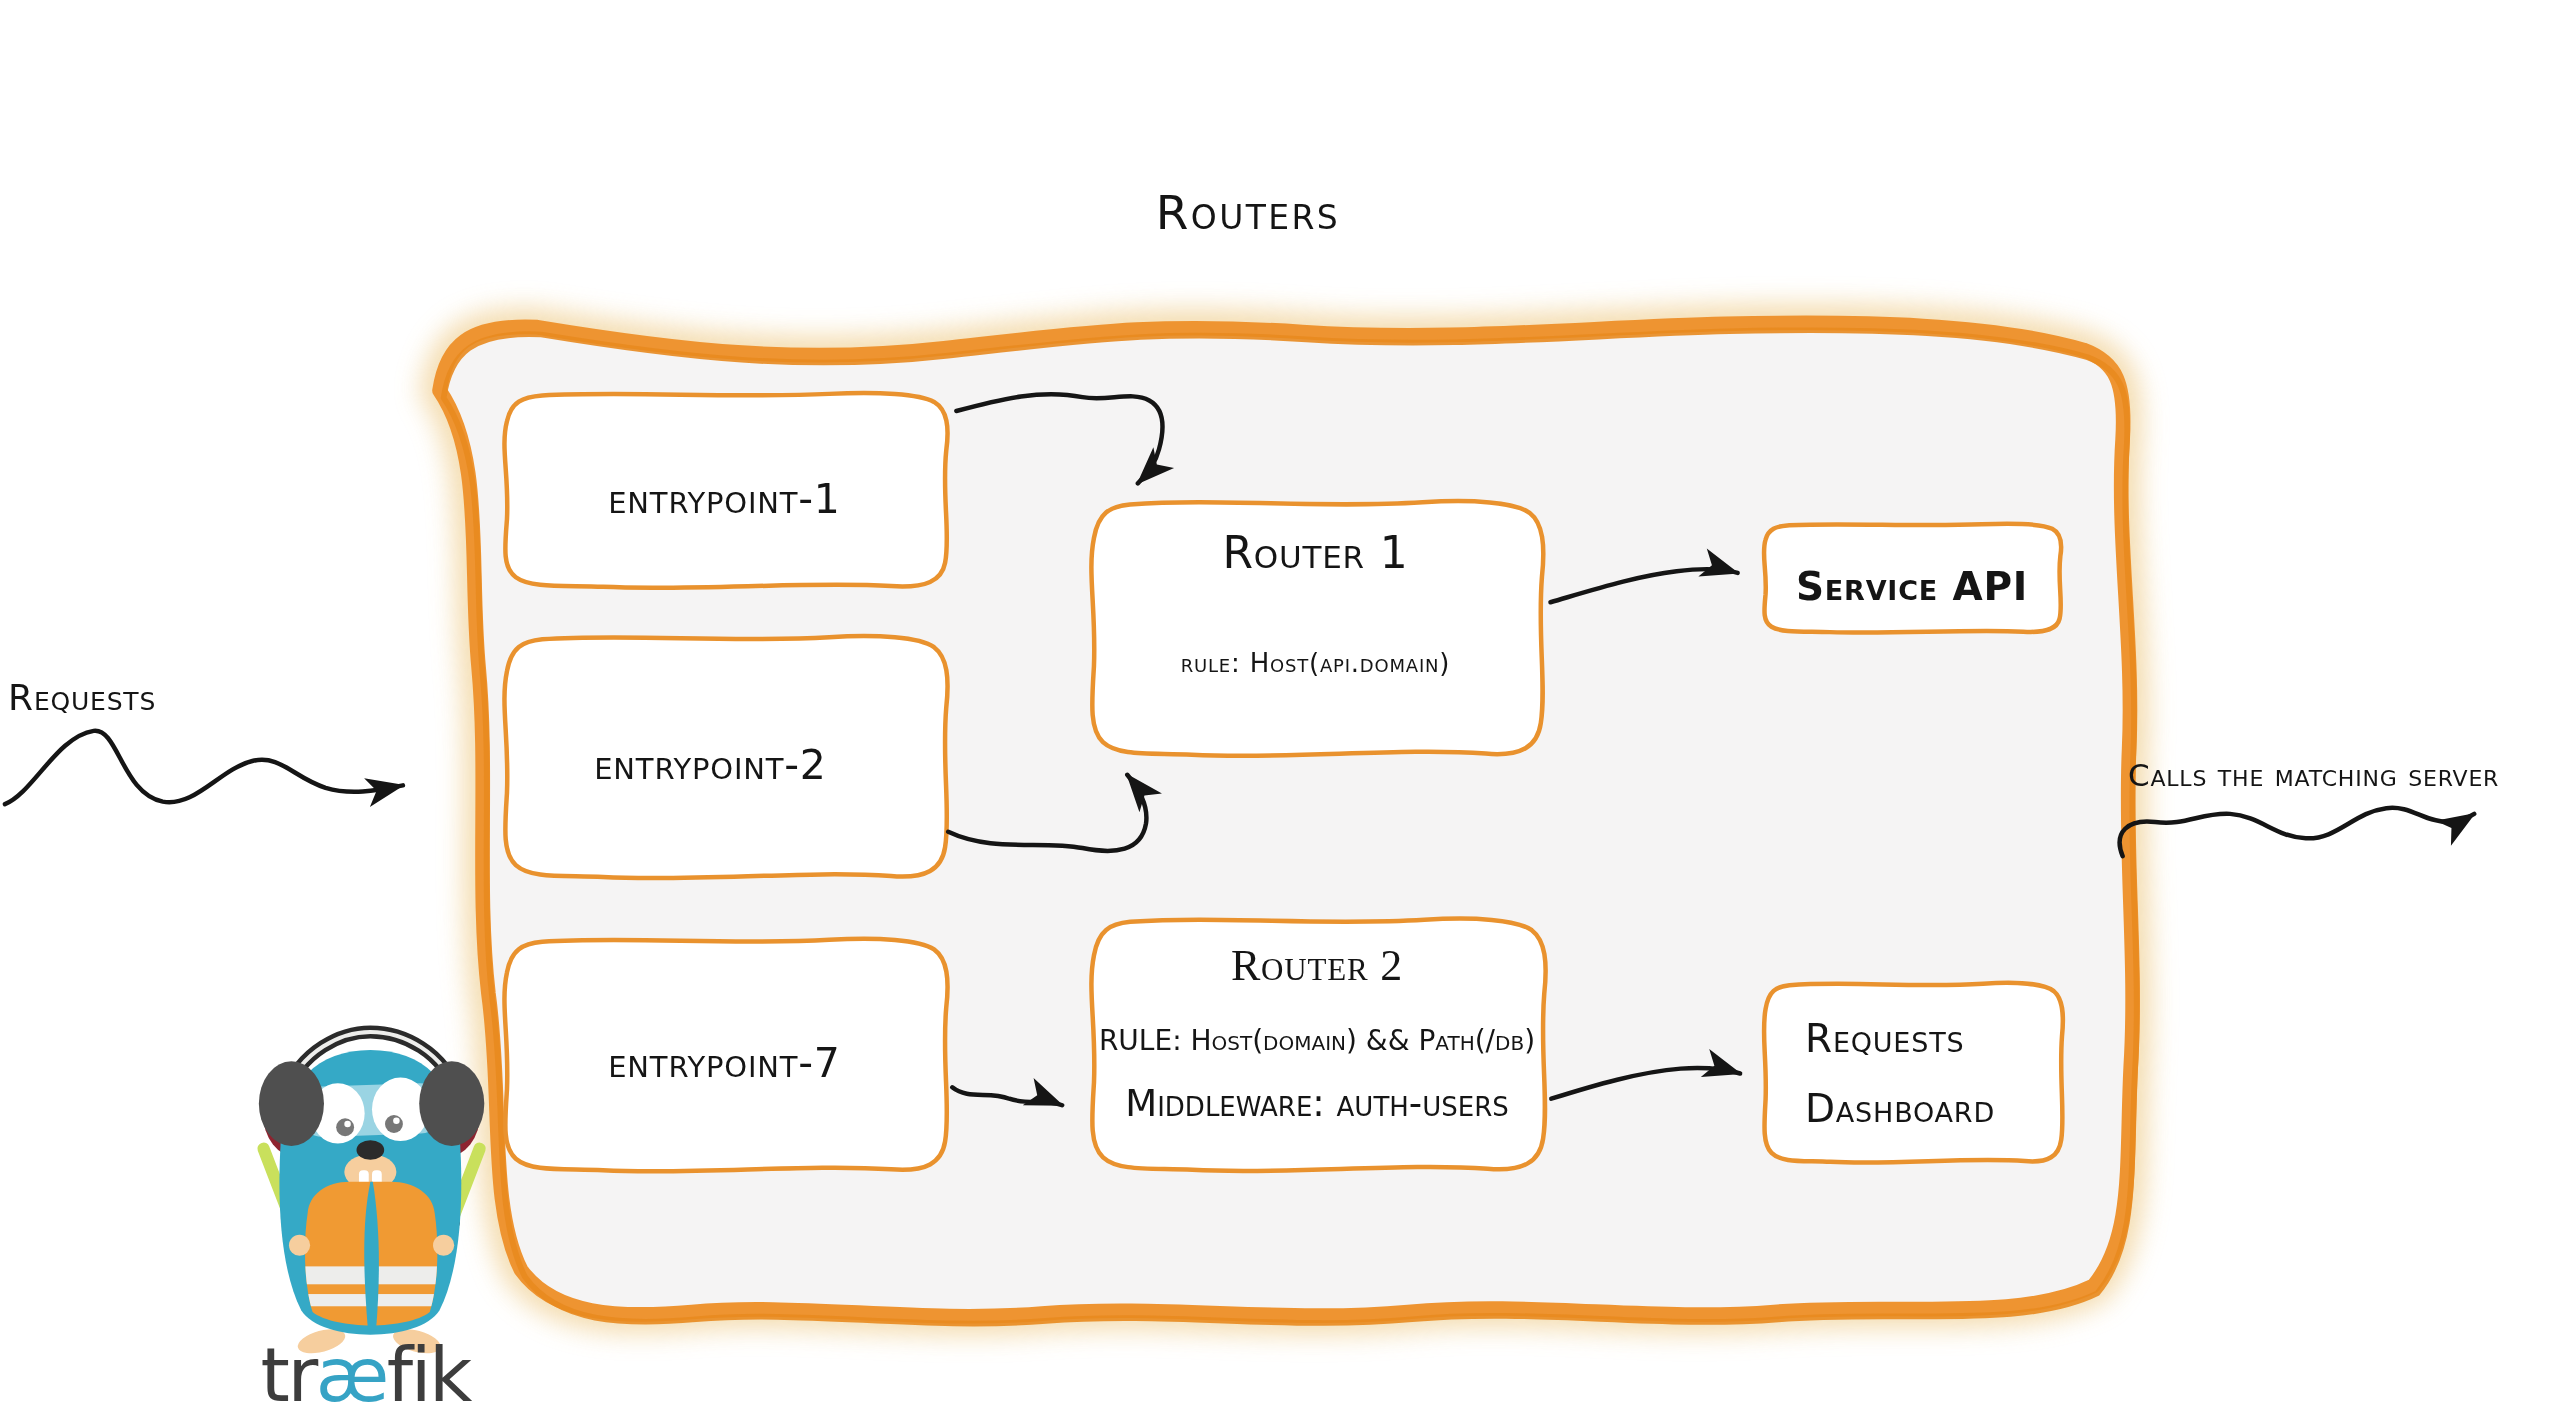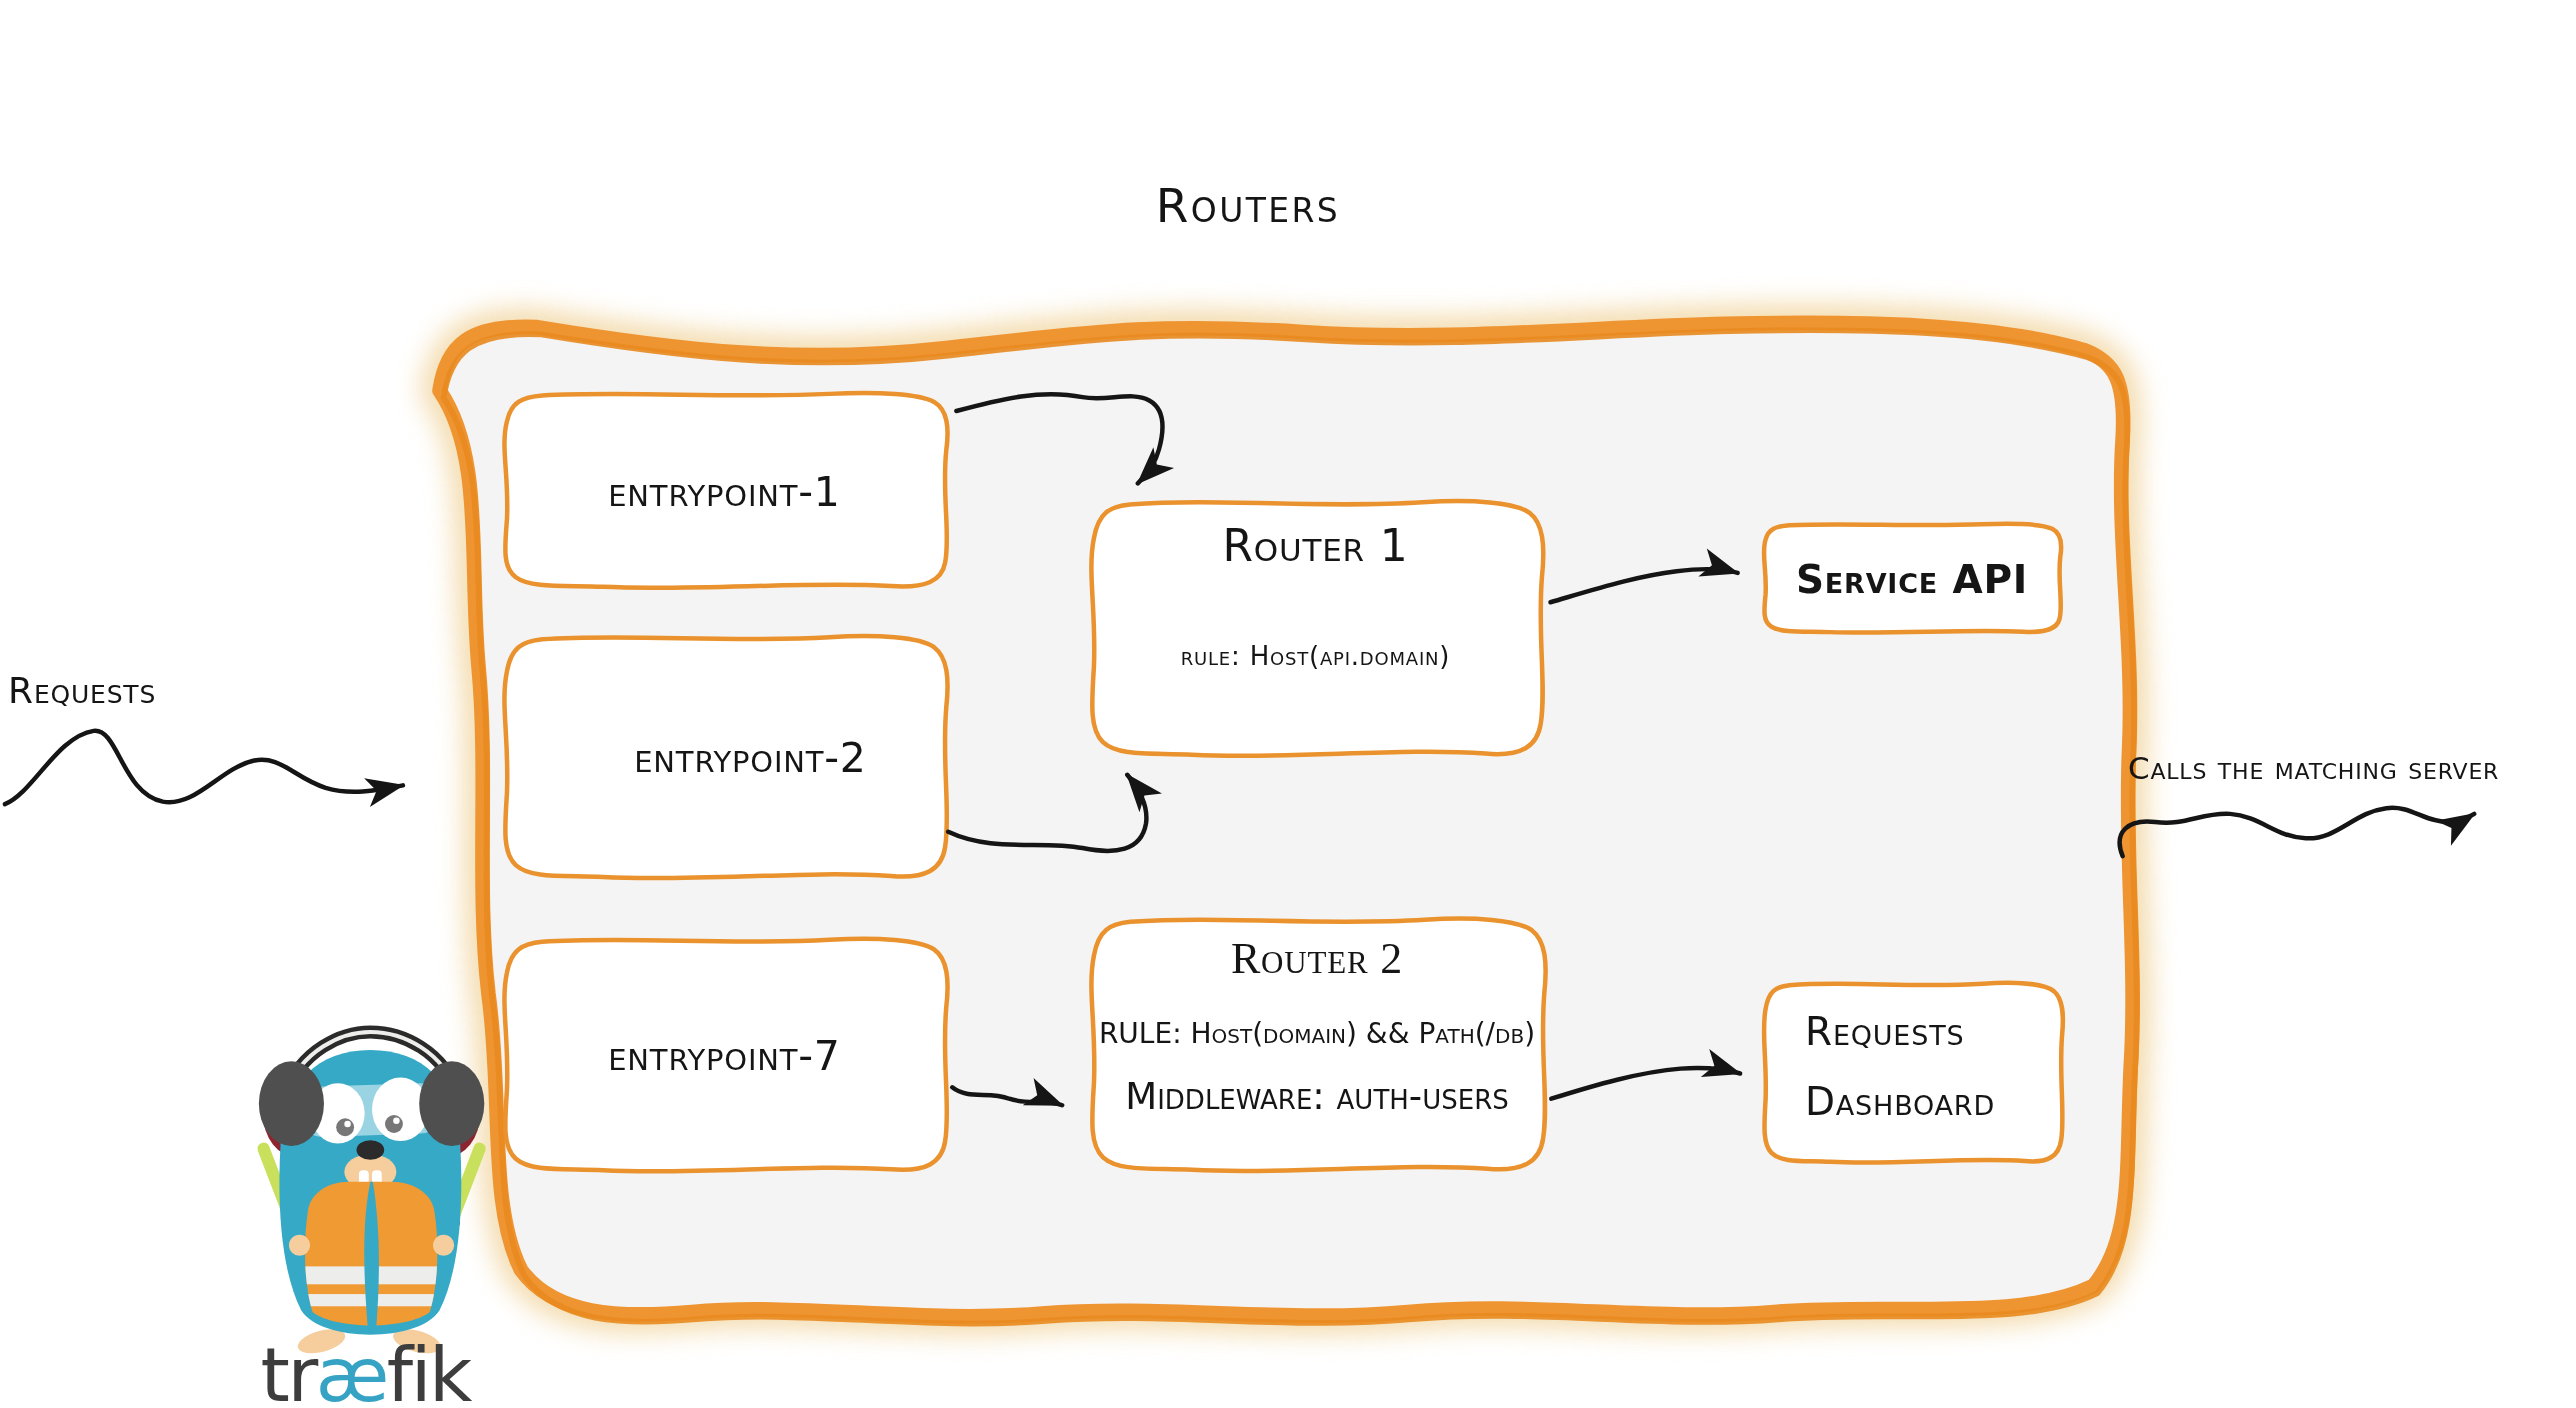--- a/index.html
+++ b/index.html
@@ -1,21 +1,21 @@
 <!DOCTYPE html>
 <html style="--accent: #EE9431; --accent2: #E8891F; --box_stroke: #E9922E; --box_fill: #FFFFFF; --panel_fill: #F5F4F4; --glow: #F2D6A0; --ink: #151515; --gopher_blue: #35A9C6; --vest_orange: #F09A33; --vest_stripe: #EDEDEB; --baton_green: #C9E05C; --gopher_beige: #F6CE9E; --gopher_dark: #2B2B2B; --earmuff_red: #8E2430; --earmuff_gray: #4F4F4F; --pupil_gray: #777777; --logo_teal: #36A3C5; --logo_dark: #3D3D3D;font-size:13px"><head>
 <meta charset="utf-8">
 <style>
   html,body{margin:0;padding:0;background:#ffffff;}
   body{width:2576px;height:1408px;position:relative;overflow:hidden;
        font-family:"DejaVu Sans",sans-serif;}
   #art{position:absolute;left:0;top:0;z-index:1;}
   .lbl{position:absolute;z-index:2;display:flex;align-items:center;justify-content:center;
        font-variant:small-caps;color:var(--ink);letter-spacing:0.8px;white-space:nowrap;
-       pointer-events:none;text-align:center;}
+       pointer-events:none;text-align:center;margin-top:7px;}
   .title{font-size:47px;letter-spacing:2.4px;}
   .eplbl{font-size:41px;}
   .rtitle{font-size:44px;}
   .rrule1{font-size:26px;}
   .rrule2{font-size:28px;letter-spacing:0;}
   .rmw{font-size:37px;letter-spacing:0;}
   .svc{font-size:39px;}
   .svc-left{justify-content:flex-start;}
   .note{font-size:36px;}
   .note2{font-size:31px;}
@@ -126,21 +126,21 @@
     <ellipse class="g-gray" cx="358" cy="1356" rx="40" ry="52"></ellipse>
     <ellipse class="g-gray" cx="555" cy="1356" rx="40" ry="52"></ellipse>
 
     <text class="wordmark" x="320" y="1722"><tspan class="logo-dark">tr</tspan><tspan class="logo-teal">æ</tspan><tspan class="logo-dark">fik</tspan></text>
   </g>
 </svg>
 
 <div class="lbl title" style="left:1085px;top:177px;width:326px;height:57px;">Routers</div>
 
 <div class="lbl eplbl" style="left:498px;top:391px;width:453px;height:201px;">entrypoint-1</div>
-<div class="lbl eplbl" style="left:524px;top:633px;width:453px;height:250px;">entrypoint-2</div>
+<div class="lbl eplbl" style="left:484px;top:633px;width:453px;height:250px;">entrypoint-2</div>
 <div class="lbl eplbl" style="left:498px;top:936px;width:453px;height:240px;">entrypoint-7</div>
 
 <div class="lbl rtitle" style="left:1085px;top:519px;width:461px;height:52px;">Router 1</div>
 <div class="lbl rrule1" style="left:1085px;top:633px;width:461px;height:46px;">rule: Host(api.domain)</div>
 
 <div class="lbl rtitle" style="left:1085px;top:934px;width:464px;height:49px;font-family:Liberation Serif, serif;">Router 2</div>
 <div class="lbl rrule2" style="left:1085px;top:1014px;width:464px;height:39px;">RULE: Host(domain) &amp;&amp; Path(/db)</div>
 <div class="lbl rmw" style="left:1085px;top:1073px;width:464px;height:47px;">Middleware: auth-users</div>
 
 <div class="lbl svc" style="left:1760px;top:523px;width:304px;height:112px;font-weight:bold;">Service API</div>

